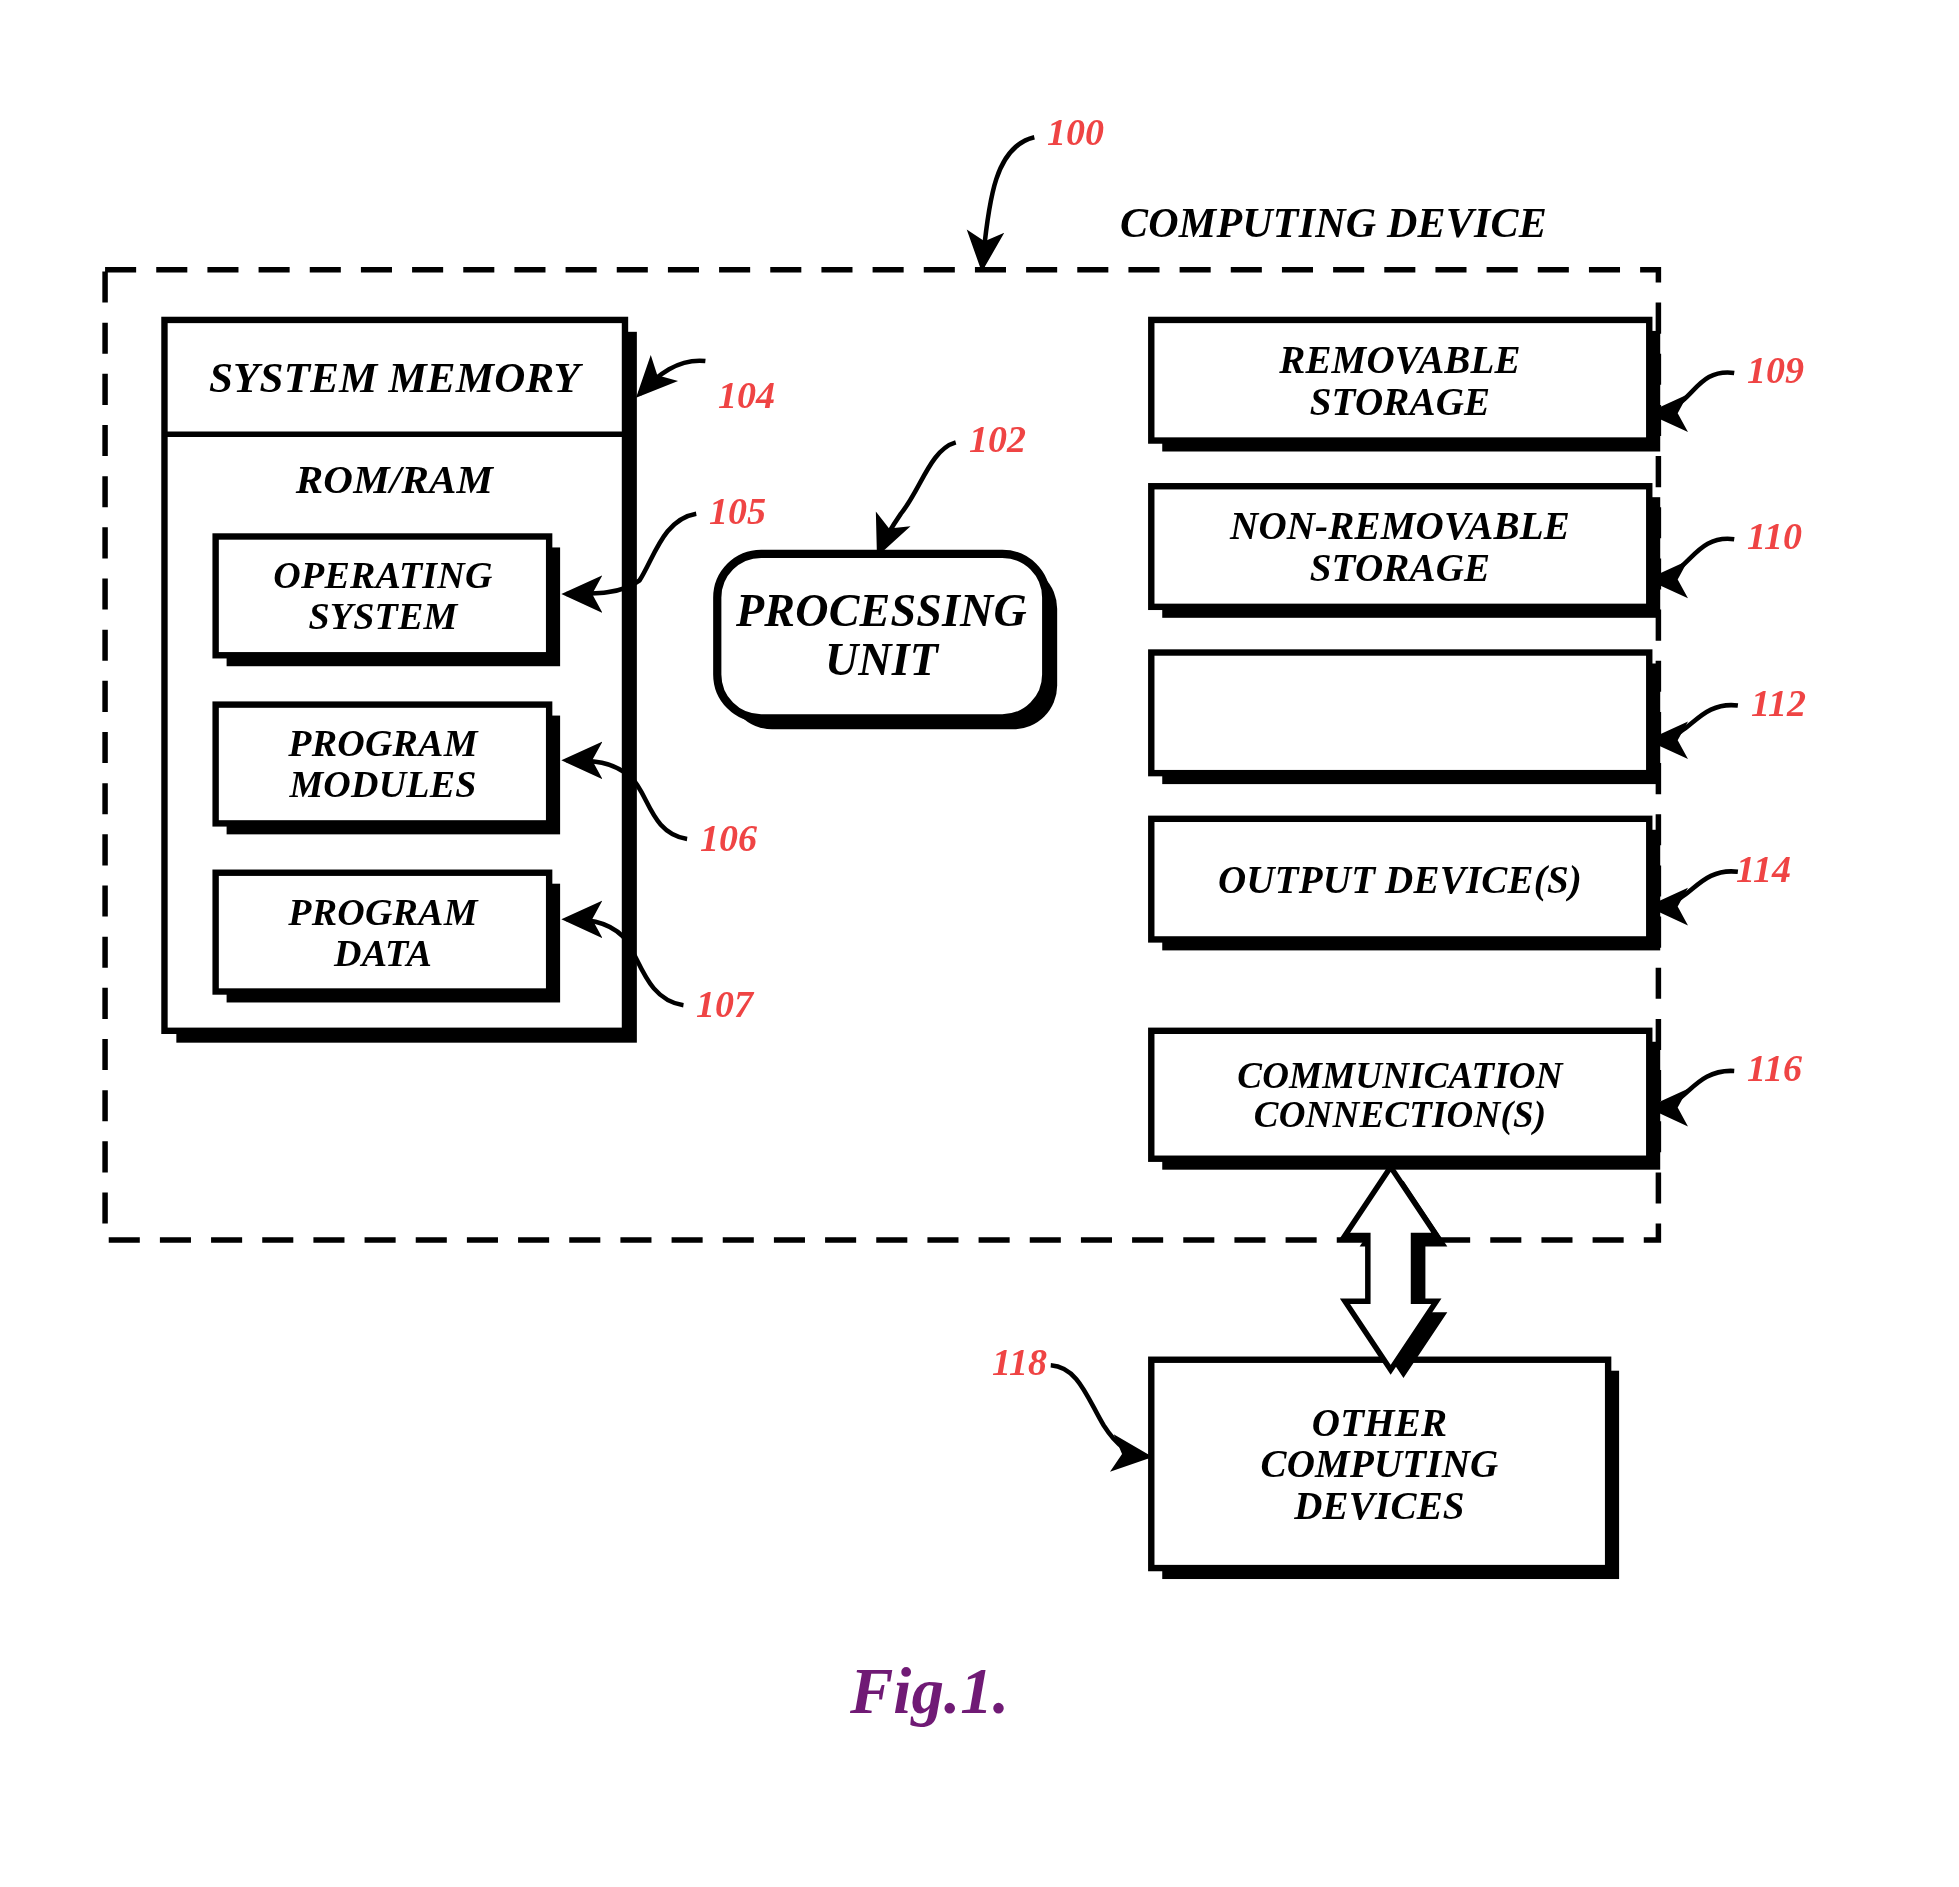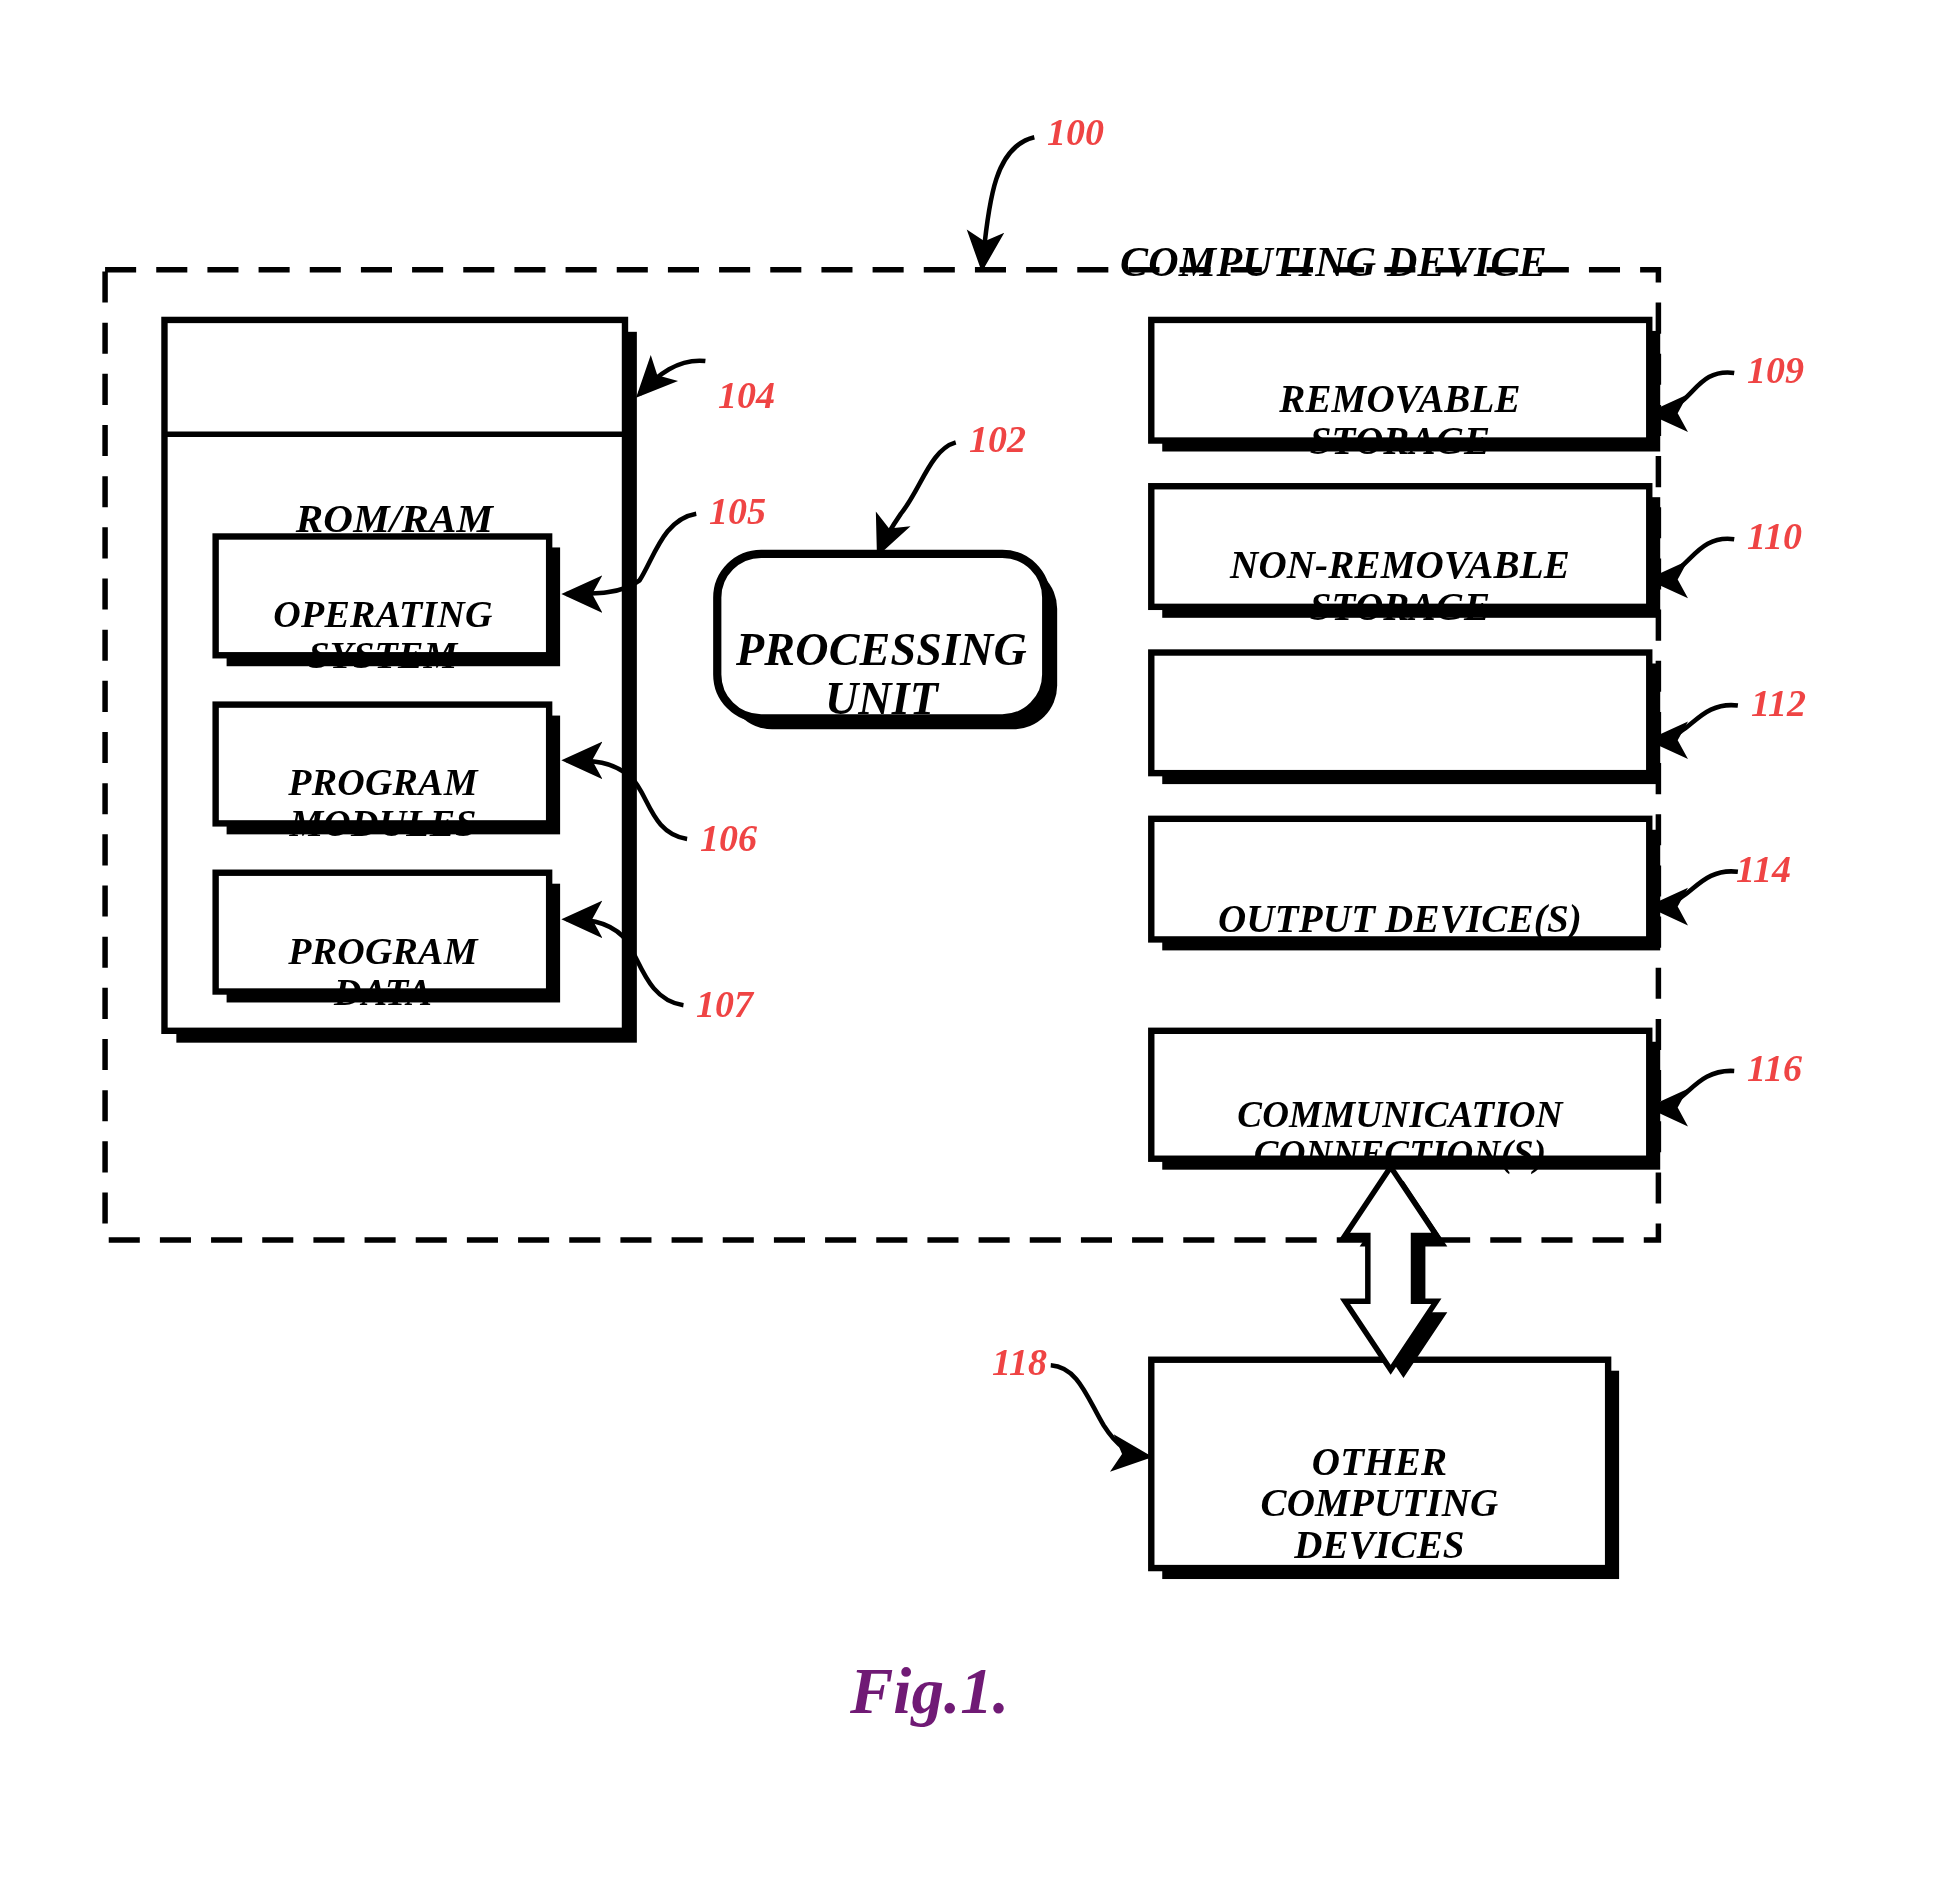--- a/index.html
+++ b/index.html
@@ -26,21 +26,20 @@
   .lbl {
     position: absolute;
     font-family: "Liberation Serif", "DejaVu Serif", serif;
     font-weight: bold;
     font-style: italic;
     color: #000000;
     white-space: pre;
     text-align: center;
     line-height: 1.06;
     letter-spacing: 0.2px;
-    margin-top: 39px;
   }
   .boxtext {
     display: flex;
     align-items: center;
     justify-content: center;
     text-align: center;
   }
   .refnum {
     position: absolute;
     font-family: "Liberation Serif", "DejaVu Serif", serif;
@@ -166,20 +165,21 @@
     <path d="M 1898 1172 C 1866 1170 1852 1192 1838 1202
              C 1826 1210 1818 1212 1808 1212" fill="none" stroke="#000" stroke-width="5" marker-end="url(#ah)"></path>
 
     <path d="M 1150 1494 C 1180 1496 1190 1530 1208 1560
              C 1222 1582 1236 1592 1256 1594" fill="none" stroke="#000" stroke-width="5" marker-end="url(#ah)"></path>
 
   </svg>
 
   <div class="lbl boxtext" style="left:1087px; top:196px; width:493px; height:55px; font-size:42px;">COMPUTING DEVICE</div>
 
+  <div class="lbl boxtext" style="left:164px; top:322px; width:461px; height:111px; font-size:43px;">SYSTEM MEMORY</div>
 
   <div class="lbl boxtext" style="left:164px; top:448px; width:461px; height:64px; font-size:41px;">ROM/RAM</div>
 
   <div class="lbl boxtext" style="left:216px; top:536px; width:334px; height:119px; font-size:38px;">OPERATING
 SYSTEM</div>
 
   <div class="lbl boxtext" style="left:216px; top:704px; width:334px; height:119px; font-size:38px;">PROGRAM
 MODULES</div>
 
   <div class="lbl boxtext" style="left:216px; top:873px; width:334px; height:119px; font-size:38px;">PROGRAM

